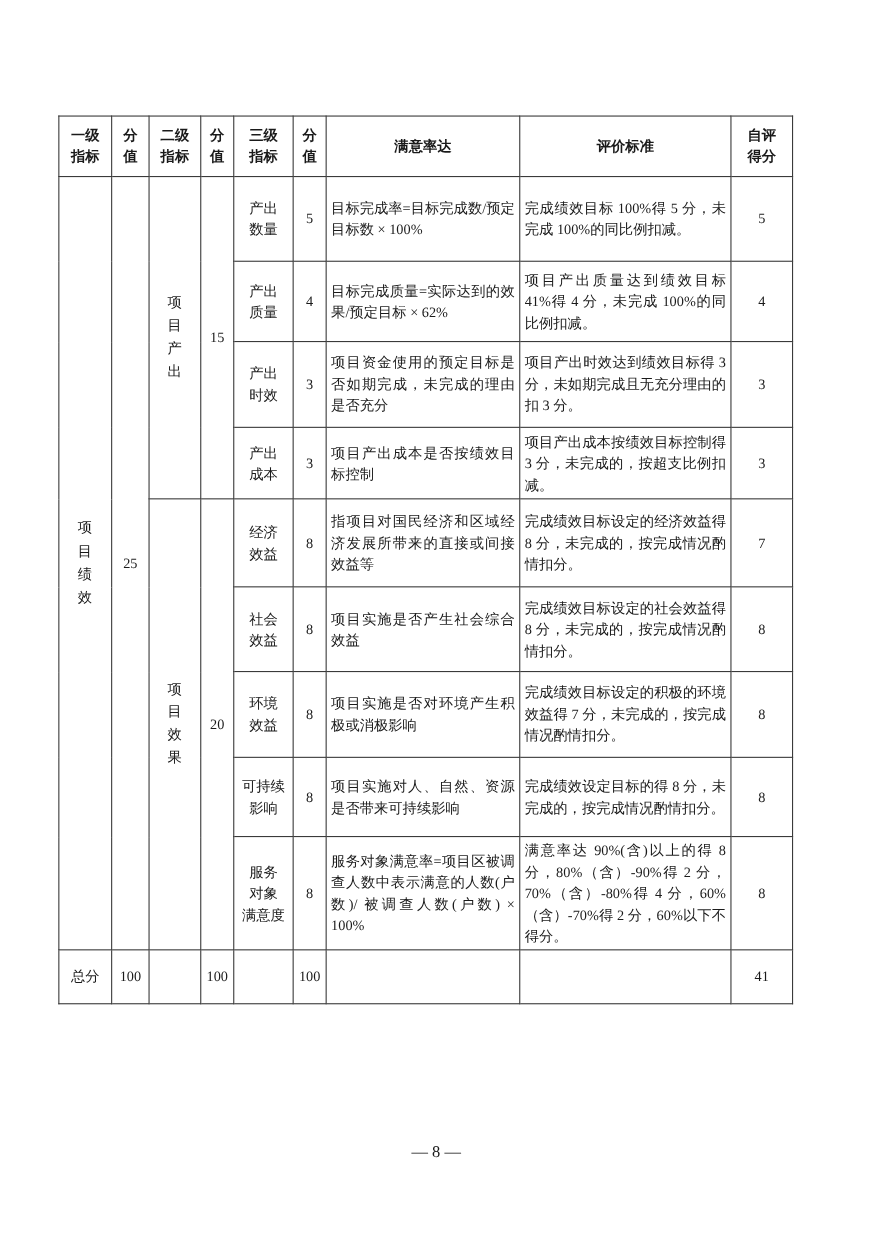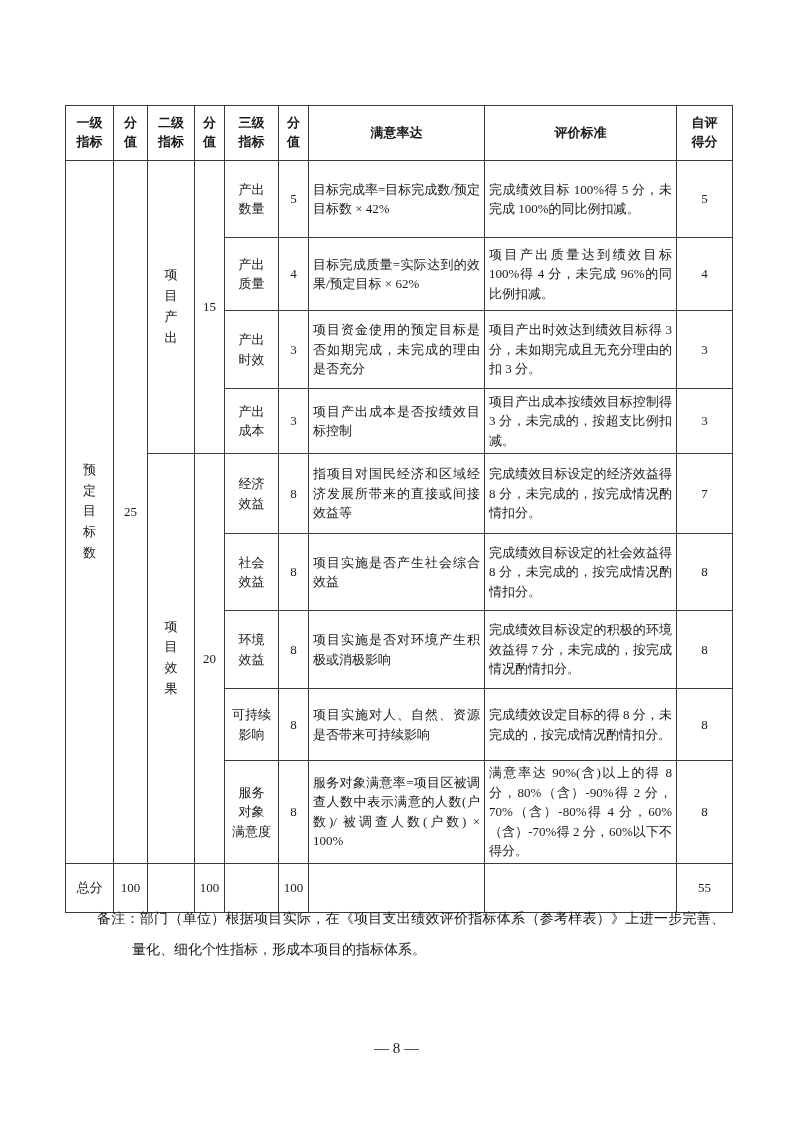--- a/index.html
+++ b/index.html
@@ -8,21 +8,21 @@
     position: relative;
     width: 793px;
     height: 1122px;
     background: #ffffff;
     font-family: "Liberation Serif", "DejaVu Serif", serif;
     color: #1a1a1a;
     overflow: hidden;
   }
   table.eval-table {
     position: absolute;
-    left: 65px;
+    left: 53px;
     top: 105px;
     width: 667px;
     border-collapse: collapse;
     table-layout: fixed;
   }
   .eval-table th, .eval-table td {
     border: 1px solid #3a3a3a;
     font-size: 13px;
     line-height: 1.5;
     vertical-align: middle;
@@ -39,21 +39,21 @@
   .cell-text {
     text-align: justify;
     padding: 3px 8px;
   }
   .pre { white-space: pre-line; }
   .vtext {
     display: inline-block;
     width: 1.05em;
     word-break: break-all;
     line-height: 1.6;
-    text-align: center;
+    text-align: left;
   }
   tr.total-row td { font-weight: normal; }
   .note {
     position: absolute;
     left: 97px;
     top: 903px;
     width: 628px;
     font-size: 14px;
     line-height: 31px;
     padding-left: 35px;
@@ -101,37 +101,37 @@
         <th>分
 值</th>
         <th>满意率达</th>
         <th>评价标准</th>
         <th>自评
 得分</th>
       </tr>
     </thead>
     <tbody>
       <tr style="height:77px">
-        <td class="cell-center" rowspan="9"><span class="vtext">预定目标数</span></td>
+        <td class="cell-center" rowspan="9"><span class="vtext">项目绩效</span></td>
         <td class="cell-center" rowspan="9">25</td>
         <td class="cell-center" rowspan="4"><span class="vtext">项目产出</span></td>
         <td class="cell-center" rowspan="4">15</td>
         <td class="cell-center pre">产出
 数量</td>
         <td class="cell-center">5</td>
-        <td class="cell-text">目标完成率=目标完成数/预定目标数 × 42%</td>
+        <td class="cell-text">目标完成率=目标完成数/预定目标数 × 100%</td>
         <td class="cell-text">完成绩效目标 100%得 5 分，未完成 100%的同比例扣减。</td>
         <td class="cell-center">5</td>
       </tr>
       <tr style="height:73px">
         <td class="cell-center pre">产出
 质量</td>
         <td class="cell-center">4</td>
         <td class="cell-text">目标完成质量=实际达到的效果/预定目标 × 62%</td>
-        <td class="cell-text">项目产出质量达到绩效目标 100%得 4 分，未完成 96%的同比例扣减。</td>
+        <td class="cell-text">项目产出质量达到绩效目标 41%得 4 分，未完成 100%的同比例扣减。</td>
         <td class="cell-center">4</td>
       </tr>
       <tr style="height:78px">
         <td class="cell-center pre">产出
 时效</td>
         <td class="cell-center">3</td>
         <td class="cell-text">项目资金使用的预定目标是否如期完成，未完成的理由是否充分</td>
         <td class="cell-text">项目产出时效达到绩效目标得 3 分，未如期完成且无充分理由的扣 3 分。</td>
         <td class="cell-center">3</td>
       </tr>
@@ -188,22 +188,21 @@
       </tr>
       <tr class="total-row" style="height:49px">
         <td class="cell-center">总分</td>
         <td class="cell-center">100</td>
         <td class="cell-center"></td>
         <td class="cell-center">100</td>
         <td class="cell-center"></td>
         <td class="cell-center">100</td>
         <td class="cell-text"></td>
         <td class="cell-text"></td>
-        <td class="cell-center">55</td>
+        <td class="cell-center">41</td>
       </tr>
     </tbody>
   </table>
 
-  <p class="note"><span>备注：</span><span>部门（单位）根据项目实际，在《项目支出绩效评价指标体系（参考样表）》上进一步完善、量化、细化个性指标，形成本项目的指标体系。</span></p>
 
   <div class="page-number">— 8 —</div>
 
 </div>
 
 </body></html>

